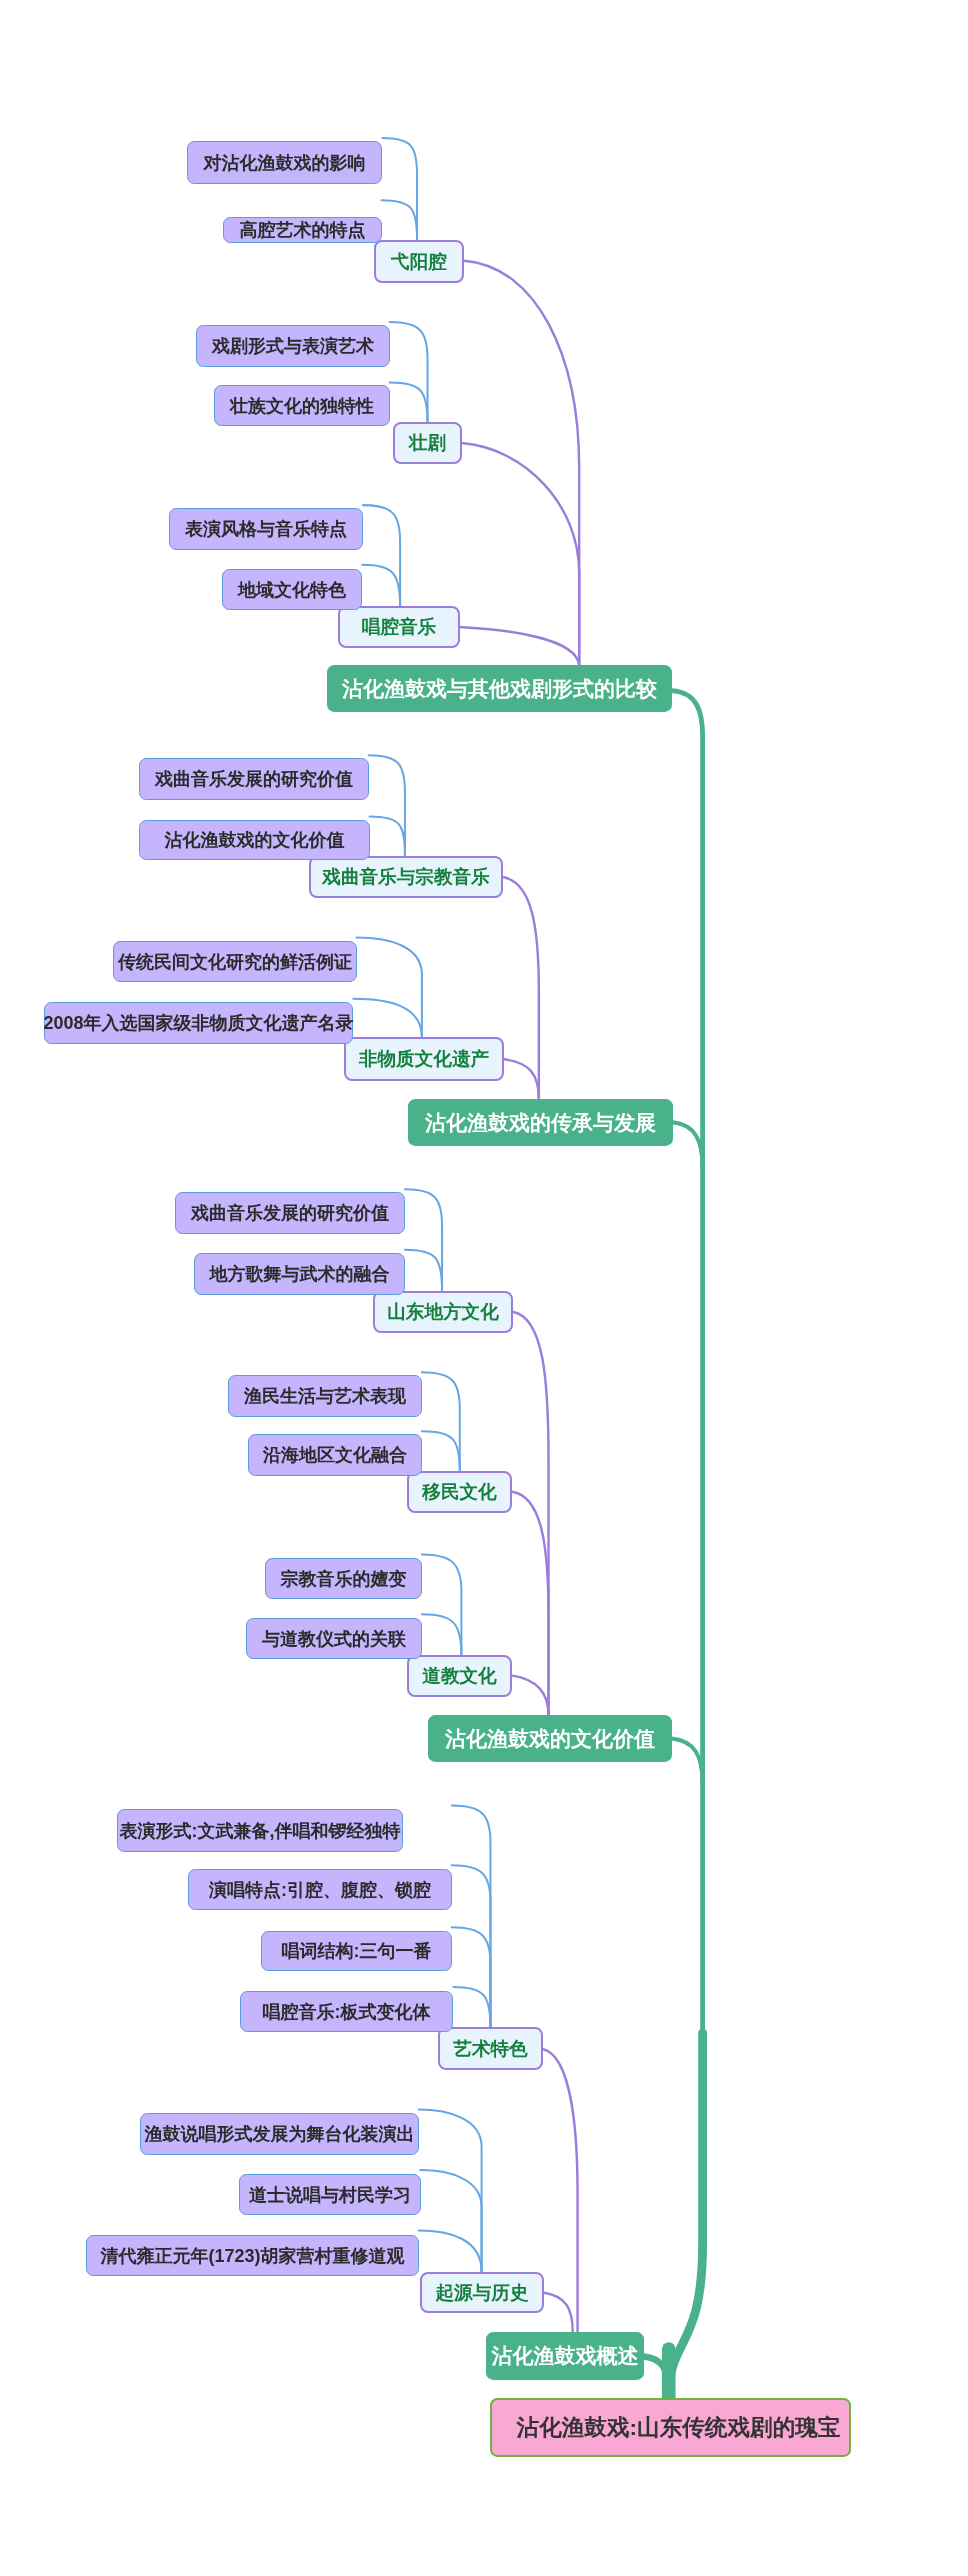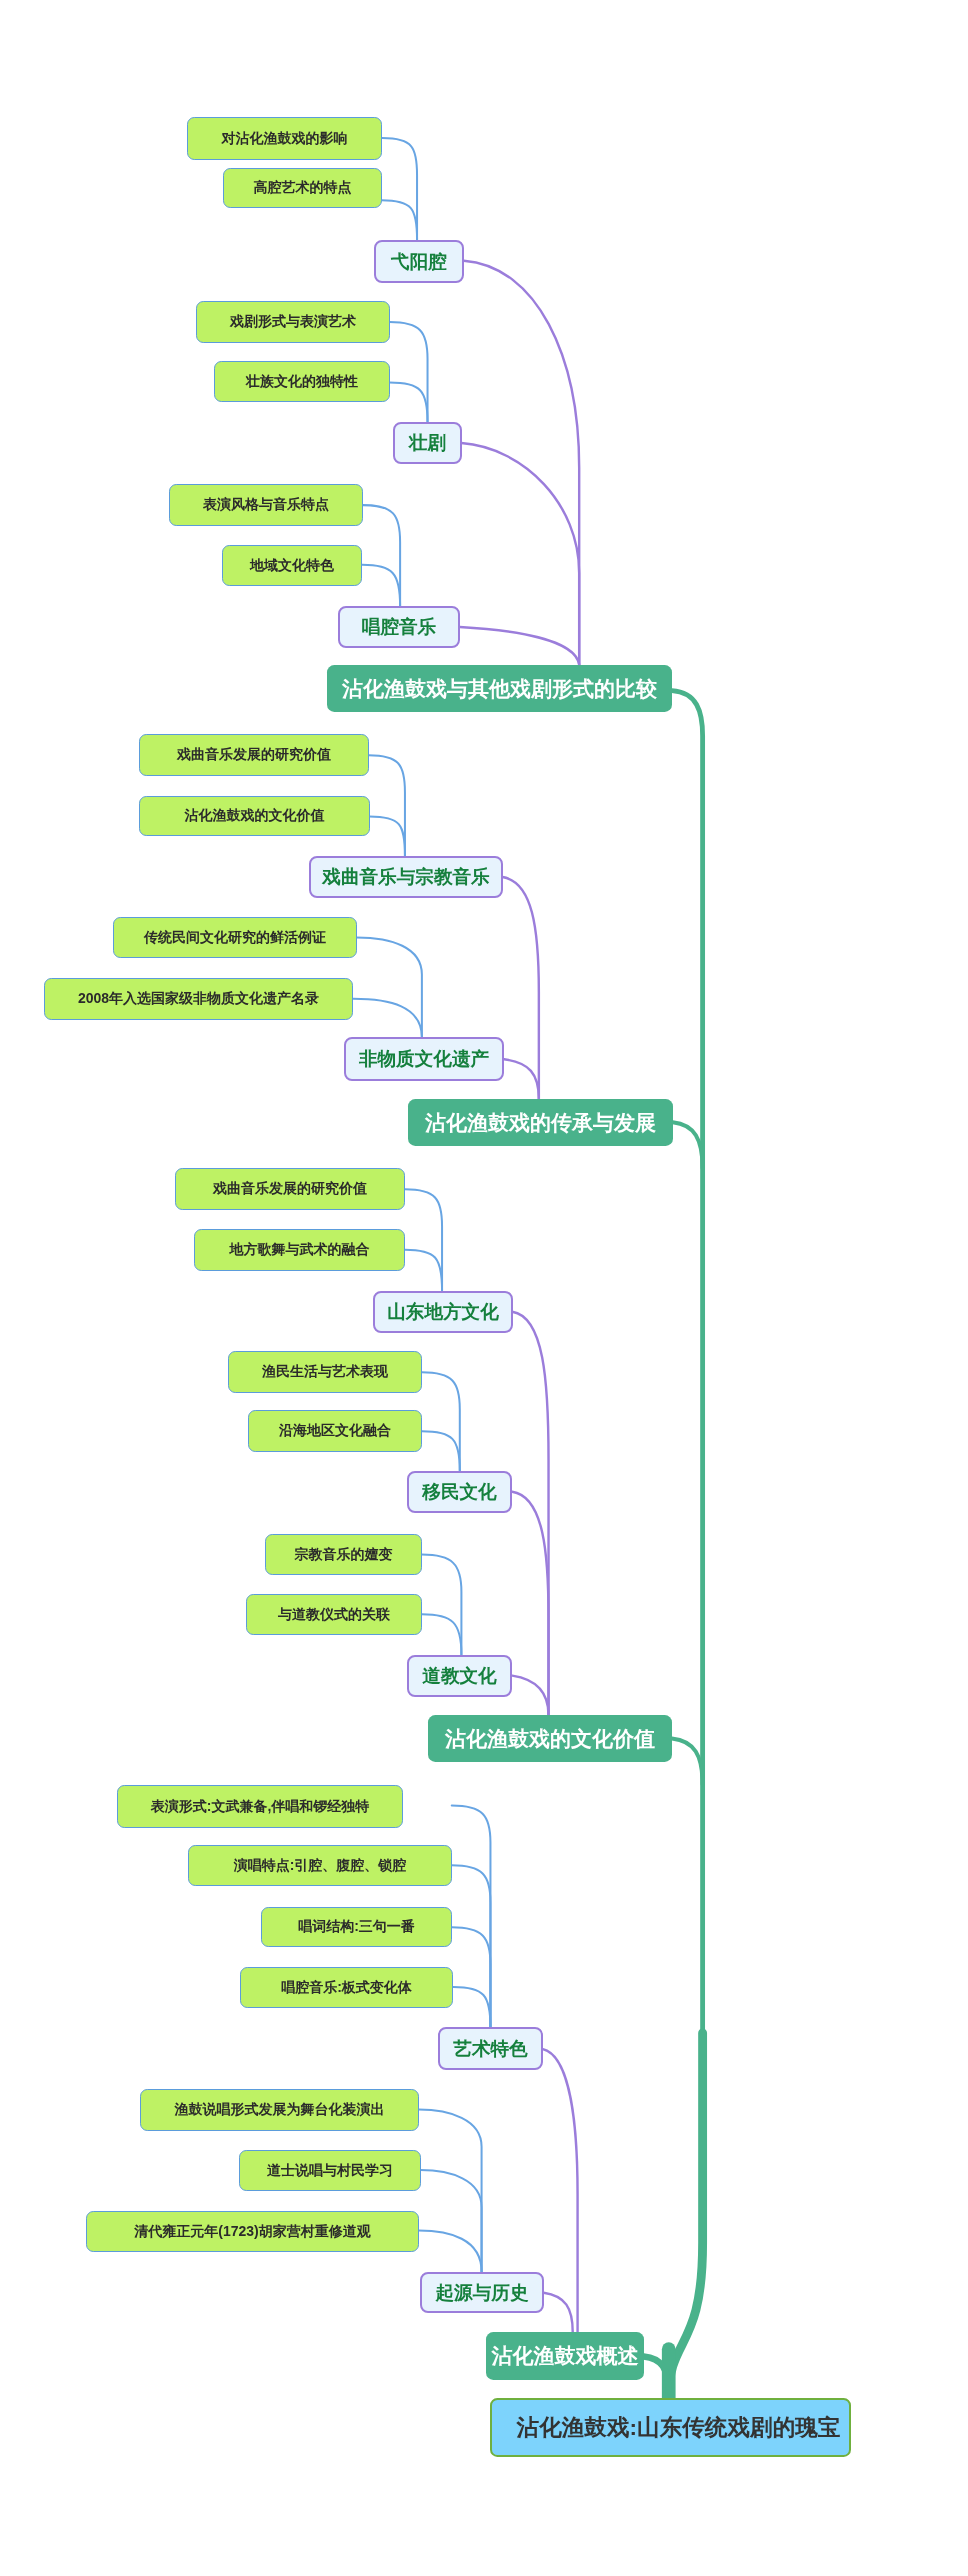--- a/index.html
+++ b/index.html
@@ -14,33 +14,33 @@
   .edge-green{stroke:#49b28b;stroke-width:5px;}
   .trunk{stroke:#49b28b;stroke-width:6px;}
   .trunk-mid{stroke:#49b28b;stroke-width:11px;}
   .trunk-base{stroke:#49b28b;stroke-width:17px;}
   .node{
     position:absolute;z-index:2;box-sizing:border-box;
     display:flex;align-items:center;justify-content:center;text-align:center;
     font-weight:bold;white-space:nowrap;
   }
   .leaf{
-    background:#bef264;border:1.6px solid #5b9cdb;border-radius:7.3px;
-    font-size:14px;color:#2b2b2b;
+    background:#c4b5fd;border:1.6px solid #5b9cdb;border-radius:7.3px;
+    font-size:18px;color:#2b2b2b;margin-top:24px;
   }
   .sub{
     background:#e7f3fd;border:2.4px solid #9b7ddb;border-radius:8px;
     font-size:18.6px;color:#15803d;
   }
   .main{
     background:#49b28b;border:none;border-radius:7.3px;
     font-size:21px;color:#ffffff;
   }
   .root{
-    background:#7dd3fc;border:2.4px solid #6fb03e;border-radius:7.3px;
+    background:#f9a8d4;border:2.4px solid #6fb03e;border-radius:7.3px;
     font-size:22.6px;color:#333333;padding-left:16px;
   }
 </style>
 </head>
 <body>
 
 <svg class="edges" width="968" height="2576" viewBox="0 0 1200 3193">
 
   <g>
     <path class="trunk" d="M833,856 C864,858 871,882 871,912 L871,2780 C871,2915 829,2895 829,2972"></path>
@@ -124,15 +124,15 @@
 <div class="node leaf" style="left:139px;top:734px;width:230px;height:42px">戏曲音乐发展的研究价值</div>
 
 <div class="node main" style="left:327px;top:665px;width:345px;height:47px">沾化渔鼓戏与其他戏剧形式的比较</div>
 <div class="node sub" style="left:338px;top:606px;width:122px;height:42px">唱腔音乐</div>
 <div class="node leaf" style="left:222px;top:545px;width:140px;height:41px">地域文化特色</div>
 <div class="node leaf" style="left:169px;top:484px;width:194px;height:42px">表演风格与音乐特点</div>
 <div class="node sub" style="left:393px;top:422px;width:69px;height:42px">壮剧</div>
 <div class="node leaf" style="left:214px;top:361px;width:176px;height:41px">壮族文化的独特性</div>
 <div class="node leaf" style="left:196px;top:301px;width:194px;height:42px">戏剧形式与表演艺术</div>
 <div class="node sub" style="left:374px;top:240px;width:90px;height:43px">弋阳腔</div>
-<div class="node leaf" style="left:223px;top:168px;width:159px;height:40px">高腔艺术的特点</div>
+<div class="node leaf" style="left:223px;top:193px;width:159px;height:26px">高腔艺术的特点</div>
 <div class="node leaf" style="left:187px;top:117px;width:195px;height:43px">对沾化渔鼓戏的影响</div>
 
 
 </body></html>

